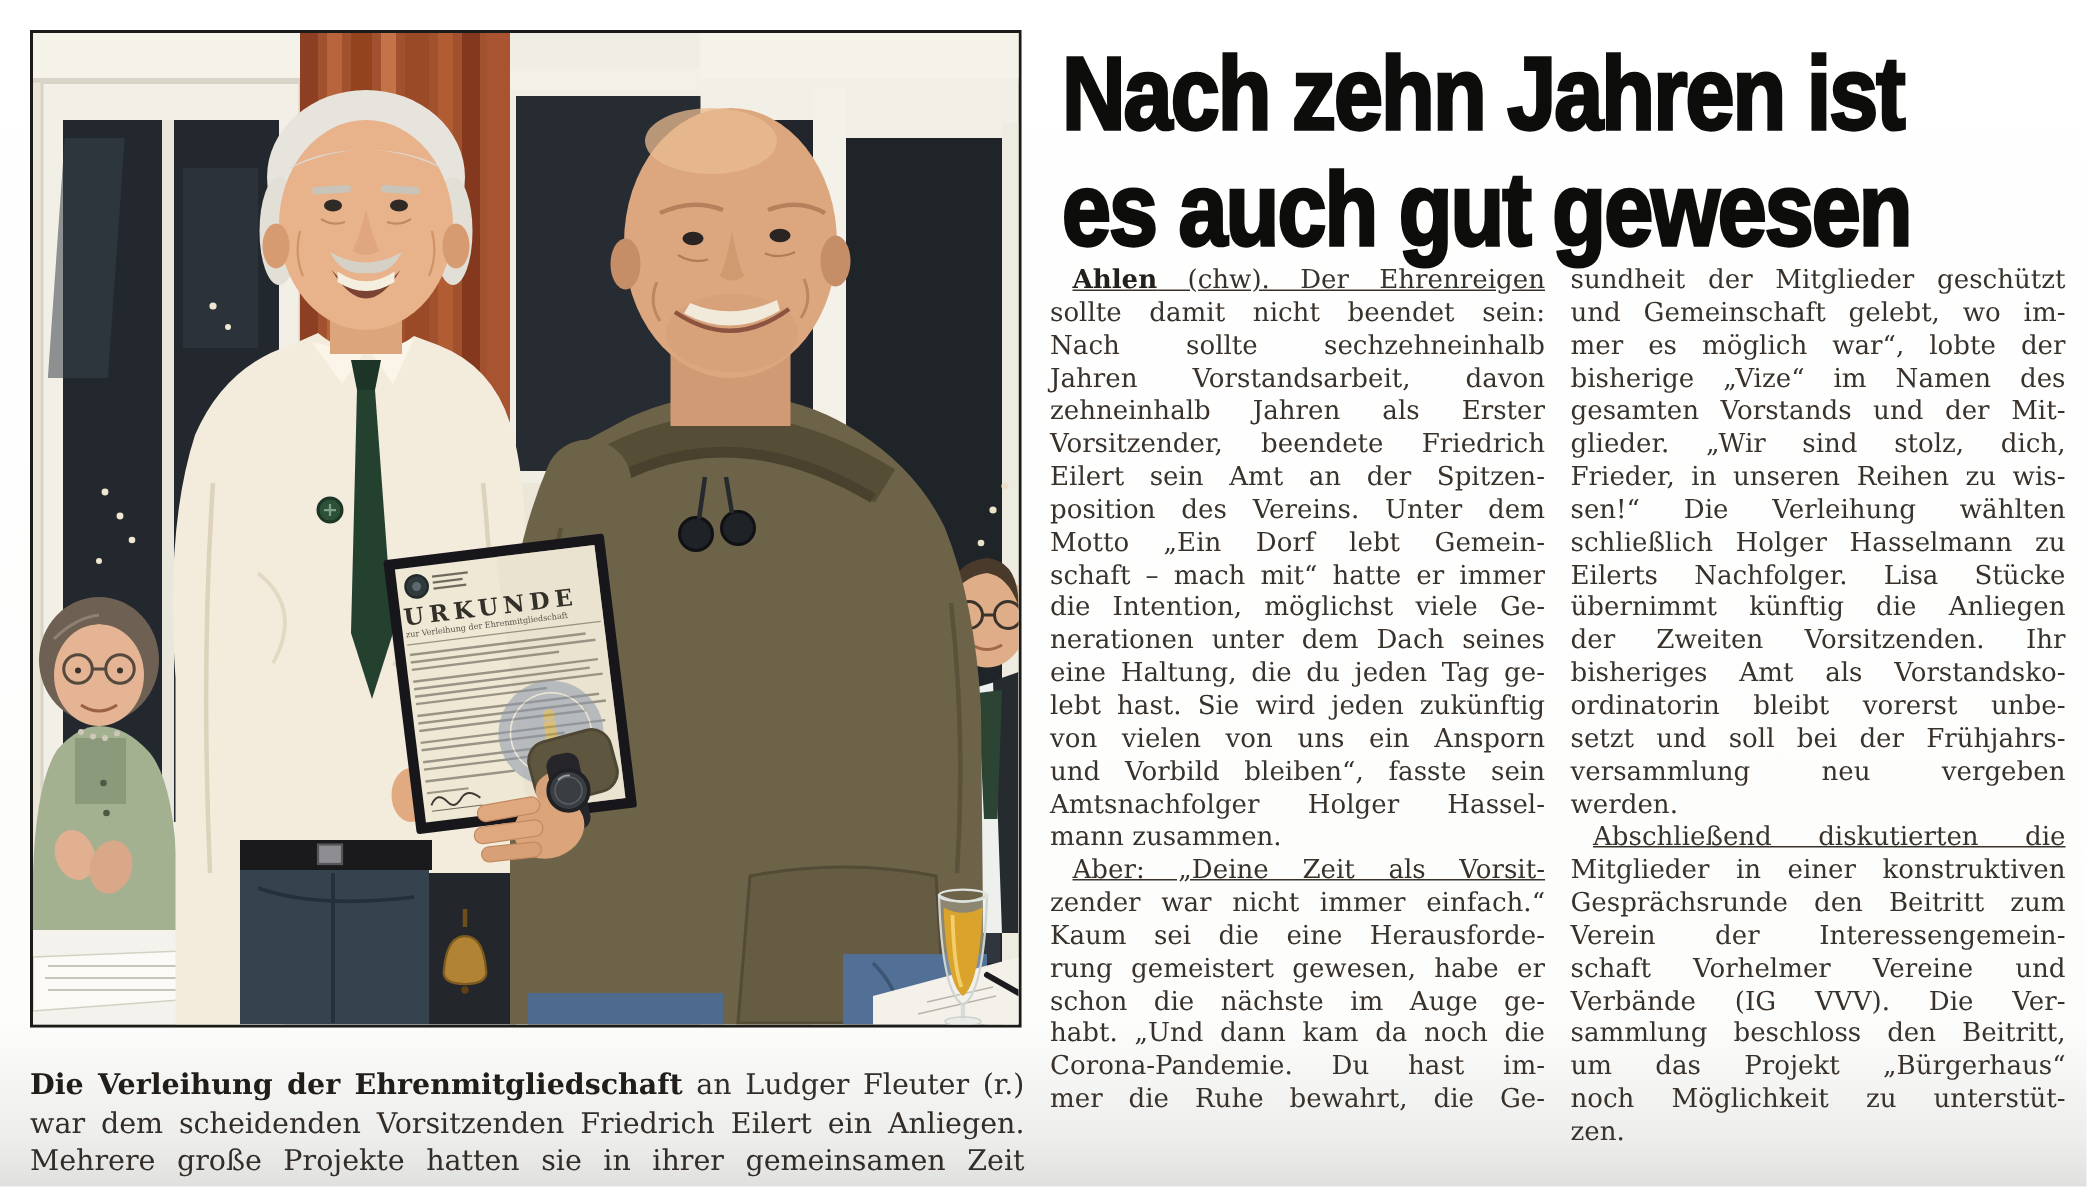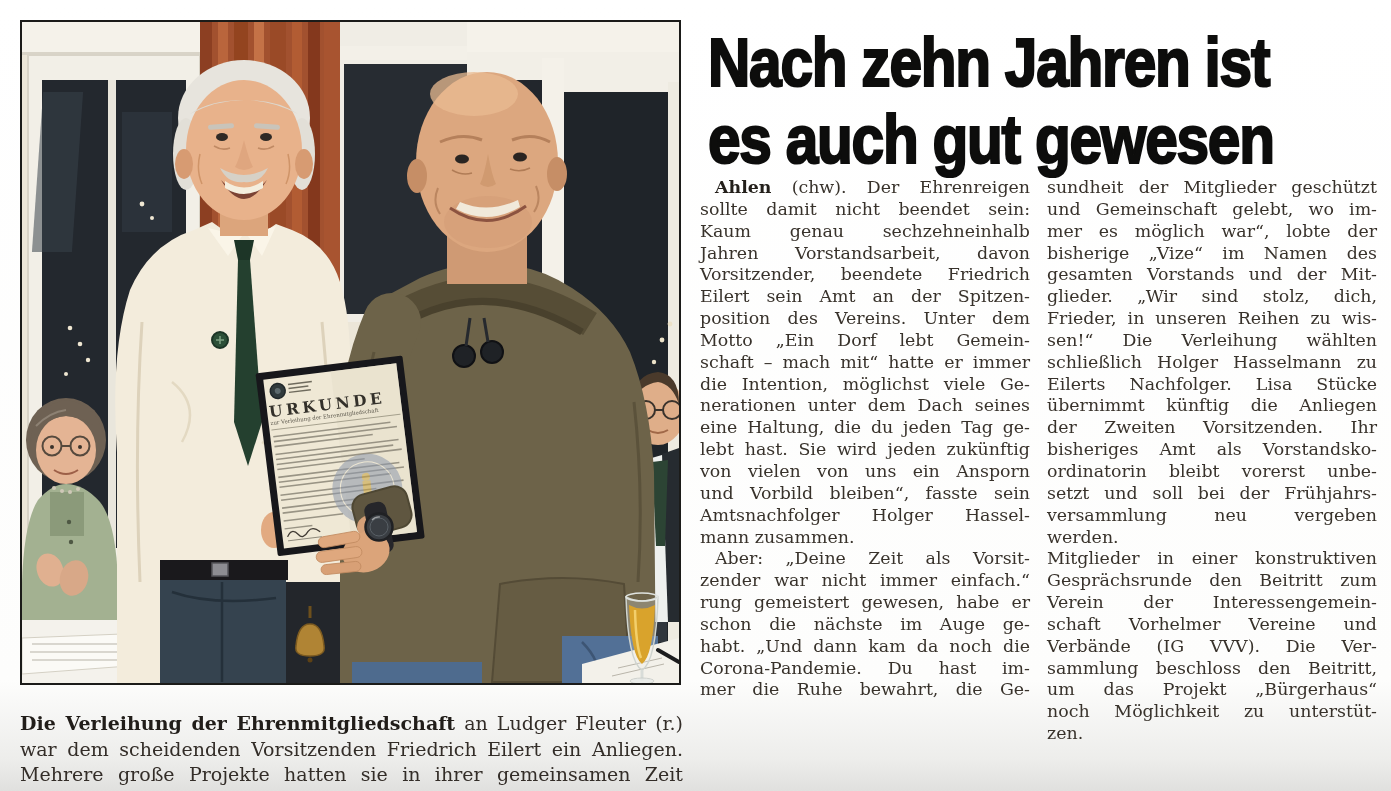--- a/index.html
+++ b/index.html
@@ -14,21 +14,21 @@
   .caption b{color:#211d19;margin-top:48px;}
   .headline{position:absolute;left:708px;top:24px;color:#0d0d0c;
        font-family:"Liberation Sans",sans-serif;font-weight:bold;
        font-size:69px;line-height:77px;letter-spacing:-1.5px;
        -webkit-text-stroke:2.2px #0d0d0c;
        transform:scaleX(0.85);transform-origin:left top;white-space:nowrap;}
   .columns{position:absolute;left:700px;top:177px;display:flex;gap:17px;}
   .col{width:330px;font-size:17.4px;line-height:21.85px;color:#38322b;}
   .bline{text-align:justify;text-align-last:justify;}
   .bline.rag{text-align-last:left;}
-  .bline.ind{text-indent:15px;}
+  .bline.ind{text-indent:15px;text-decoration:underline;}
   .bline b{color:#231f1a;}
 </style>
 </head>
 <body>
 
 <div class="photo-frame">
 <svg viewBox="0 0 657 661" preserveAspectRatio="none">
 
   <g>
     <rect x="0" y="0" width="657" height="661" fill="#ece6d8"></rect>
@@ -286,37 +286,39 @@
 
 <div class="headline">
   <div>Nach zehn Jahren ist</div>
   <div>es auch gut gewesen</div>
 </div>
 
 <div class="columns">
   <div class="col">
       <div class="bline ind"><b>Ahlen</b> (chw). Der Ehrenreigen</div>
       <div class="bline">sollte damit nicht beendet sein:</div>
-      <div class="bline">Kaum genau sechzehneinhalb</div>
+      <div class="bline">Nach sollte sechzehneinhalb</div>
       <div class="bline">Jahren Vorstandsarbeit, davon</div>
+      <div class="bline">zehneinhalb Jahren als Erster</div>
       <div class="bline">Vorsitzender, beendete Friedrich</div>
       <div class="bline">Eilert sein Amt an der Spitzen-</div>
       <div class="bline">position des Vereins. Unter dem</div>
       <div class="bline">Motto „Ein Dorf lebt Gemein-</div>
       <div class="bline">schaft – mach mit“ hatte er immer</div>
       <div class="bline">die Intention, möglichst viele Ge-</div>
       <div class="bline">nerationen unter dem Dach seines</div>
       <div class="bline">eine Haltung, die du jeden Tag ge-</div>
       <div class="bline">lebt hast. Sie wird jeden zukünftig</div>
       <div class="bline">von vielen von uns ein Ansporn</div>
       <div class="bline">und Vorbild bleiben“, fasste sein</div>
       <div class="bline">Amtsnachfolger Holger Hassel-</div>
       <div class="bline rag">mann zusammen.</div>
       <div class="bline ind">Aber: „Deine Zeit als Vorsit-</div>
       <div class="bline">zender war nicht immer einfach.“</div>
+      <div class="bline">Kaum sei die eine Herausforde-</div>
       <div class="bline">rung gemeistert gewesen, habe er</div>
       <div class="bline">schon die nächste im Auge ge-</div>
       <div class="bline">habt. „Und dann kam da noch die</div>
       <div class="bline">Corona-Pandemie. Du hast im-</div>
       <div class="bline">mer die Ruhe bewahrt, die Ge-</div>
     </div>
   <div class="col">
       <div class="bline">sundheit der Mitglieder geschützt</div>
       <div class="bline">und Gemeinschaft gelebt, wo im-</div>
       <div class="bline">mer es möglich war“, lobte der</div>
@@ -327,20 +329,21 @@
       <div class="bline">sen!“ Die Verleihung wählten</div>
       <div class="bline">schließlich Holger Hasselmann zu</div>
       <div class="bline">Eilerts Nachfolger. Lisa Stücke</div>
       <div class="bline">übernimmt künftig die Anliegen</div>
       <div class="bline">der Zweiten Vorsitzenden. Ihr</div>
       <div class="bline">bisheriges Amt als Vorstandsko-</div>
       <div class="bline">ordinatorin bleibt vorerst unbe-</div>
       <div class="bline">setzt und soll bei der Frühjahrs-</div>
       <div class="bline">versammlung neu vergeben</div>
       <div class="bline rag">werden.</div>
+      <div class="bline ind">Abschließend diskutierten die</div>
       <div class="bline">Mitglieder in einer konstruktiven</div>
       <div class="bline">Gesprächsrunde den Beitritt zum</div>
       <div class="bline">Verein der Interessengemein-</div>
       <div class="bline">schaft Vorhelmer Vereine und</div>
       <div class="bline">Verbände (IG VVV). Die Ver-</div>
       <div class="bline">sammlung beschloss den Beitritt,</div>
       <div class="bline">um das Projekt „Bürgerhaus“</div>
       <div class="bline">noch Möglichkeit zu unterstüt-</div>
       <div class="bline rag">zen.</div>
     </div>

